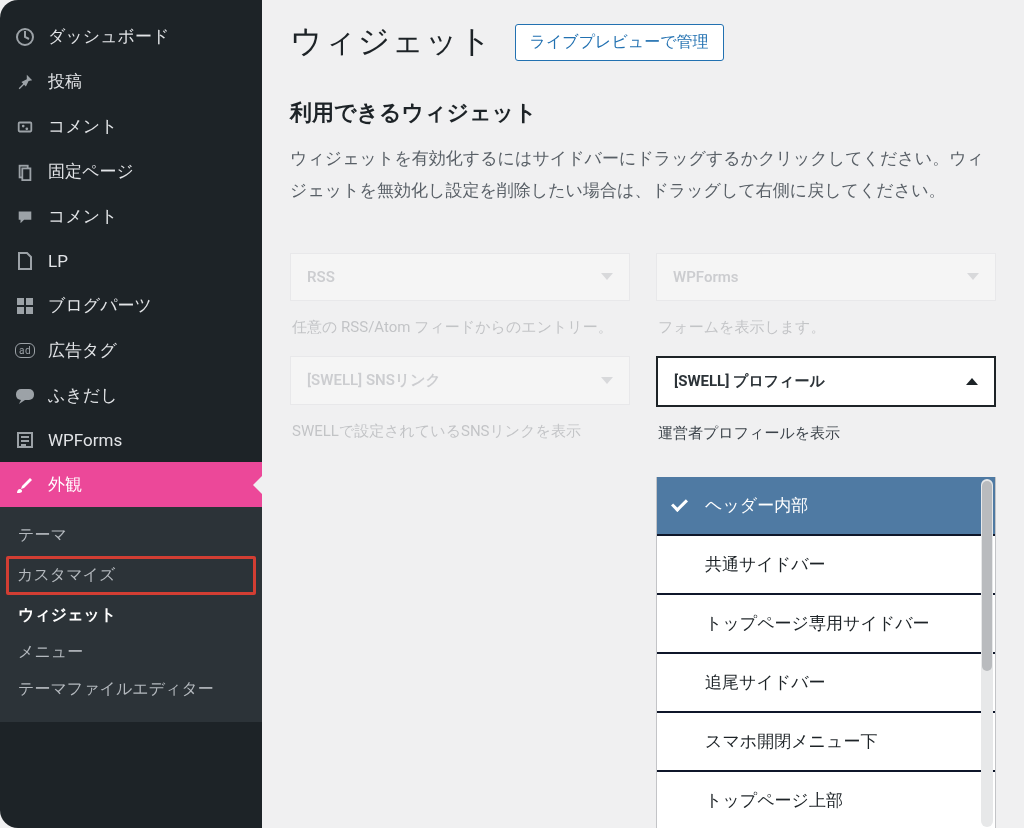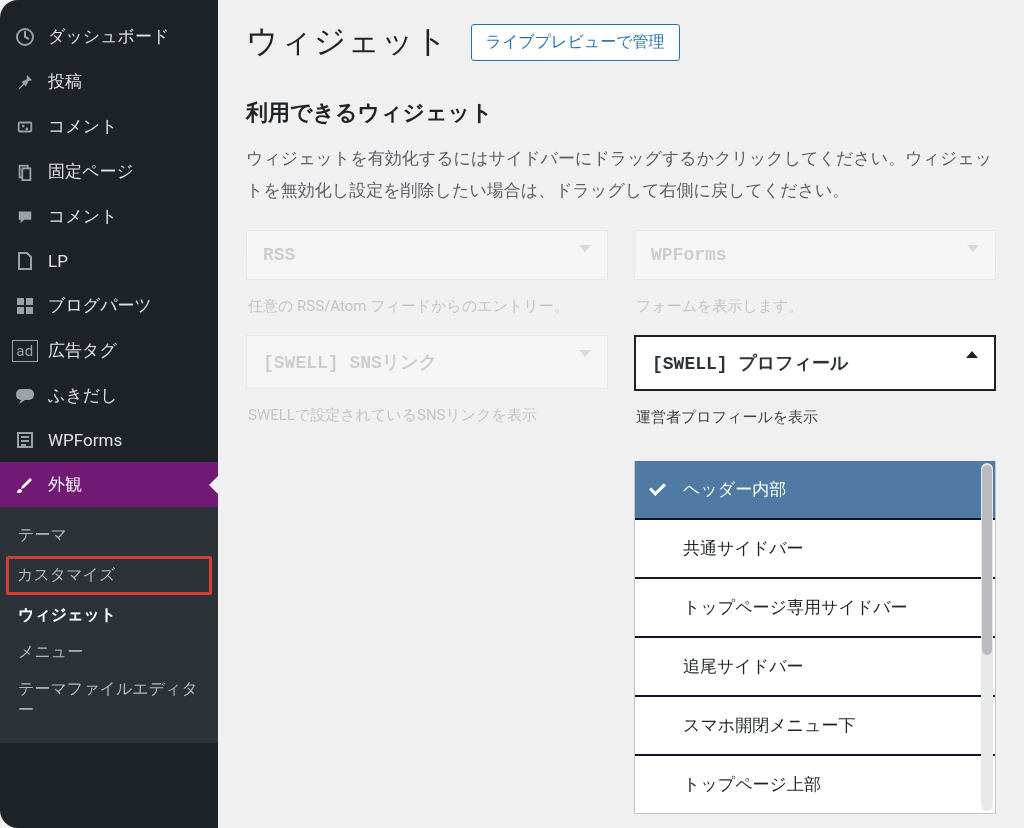--- a/index.html
+++ b/index.html
@@ -11,21 +11,21 @@
     background: #f0f0f1;
     color: #3c434a;
     width: 1024px;
     height: 828px;
     overflow: hidden;
     border-radius: 18px;
   }
   
   .app { display: flex; height: 100%; }
   .sidebar {
-    width: 218px;
+    width: 262px;
     background: #1d2327;
     color: #f0f0f1;
     flex-shrink: 0;
     padding-top: 14px;
   }
   .sidebar .item {
     display: flex;
     align-items: center;
     gap: 12px;
     padding: 11px 14px 11px 14px;
@@ -33,21 +33,21 @@
     color: #e2e4e7;
     cursor: pointer;
     position: relative;
   }
   .sidebar .item .ico {
     width: 22px; height: 22px;
     display: inline-flex; align-items: center; justify-content: center;
     color: #9ca2a7;
   }
   .sidebar .item.active {
-    background: #701a75;
+    background: #ec4899;
     color: #fff;
   }
   .sidebar .item.active .ico { color: #fff; }
   .sidebar .item.active::after{
     content:"";
     position:absolute;
     right:-1px; top:50%; transform:translateY(-50%);
     width:0;height:0;
     border-top:10px solid transparent;
     border-bottom:10px solid transparent;
@@ -67,22 +67,22 @@
     color:#fff;
     font-weight:700;
   }
   .sidebar .sub .subitem.boxed{
     border:3px solid #d23e33;
     border-radius:2px;
     margin: 2px 6px;
     padding: 6px 8px;
   }
   .label-ad {
-    font-size:15px; border:1px solid #9ca2a7; padding:1px 3px;
-    border-radius:0; letter-spacing:0.5px; color:#9ca2a7;
+    font-size:10px; border:1px solid #9ca2a7; padding:1px 3px;
+    border-radius:6px; letter-spacing:0.5px; color:#9ca2a7;
   }
   
   .main {
     flex:1;
     padding: 20px 28px 0 28px;
     overflow:hidden;
     position:relative;
   }
   .page-head{
     display:flex; align-items:center; gap:22px;
@@ -106,44 +106,43 @@
   .section-title{
     font-size:22px;
     font-weight:700;
     color:#1d2327;
     margin-bottom:14px;
   }
   .section-desc{
     font-size:17px;
     line-height:1.9;
     color:#585f66;
-    margin-bottom:23px;
+    margin-bottom:46px;
     max-width:760px;
   }
   .widgets-grid{
     display:grid;
     grid-template-columns: 1fr 1fr;
     column-gap:26px;
     row-gap:18px;
     align-items:start;
   }
   .wcol{ display:flex; flex-direction:column; gap:12px;}
   .widget-box{
     border:1px solid #dcdcde;
     background:#fff;
   }
   .widget-box.faded{ opacity:.35; }
   .widget-head{
-    display:flex; justify-content:space-between;
+    display:flex; align-items:center; justify-content:space-between;
     padding:14px 16px;
-    font-size:18px;
+    font-size:15px;
     font-weight:700;
     color:#2c3338;
     cursor:pointer;
-    font-family:Liberation Mono, monospace;
   }
   .widget-box.faded .widget-head{ font-weight:600; color:#8c8f94;}
   .caret{
     width:0;height:0;
     border-left:6px solid transparent;
     border-right:6px solid transparent;
   }
   .caret.down{ border-top:7px solid #787c82; }
   .caret.up  { border-bottom:7px solid #1d2327; }
   .caret.faded{ opacity:.6 }

